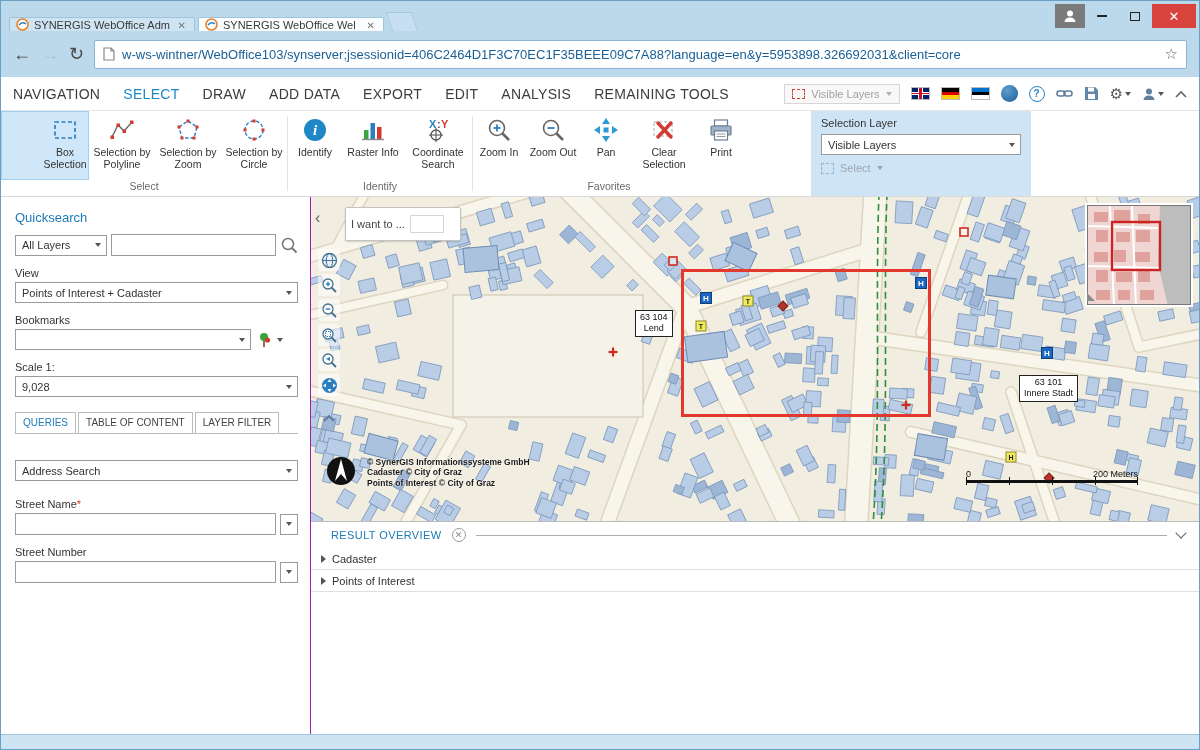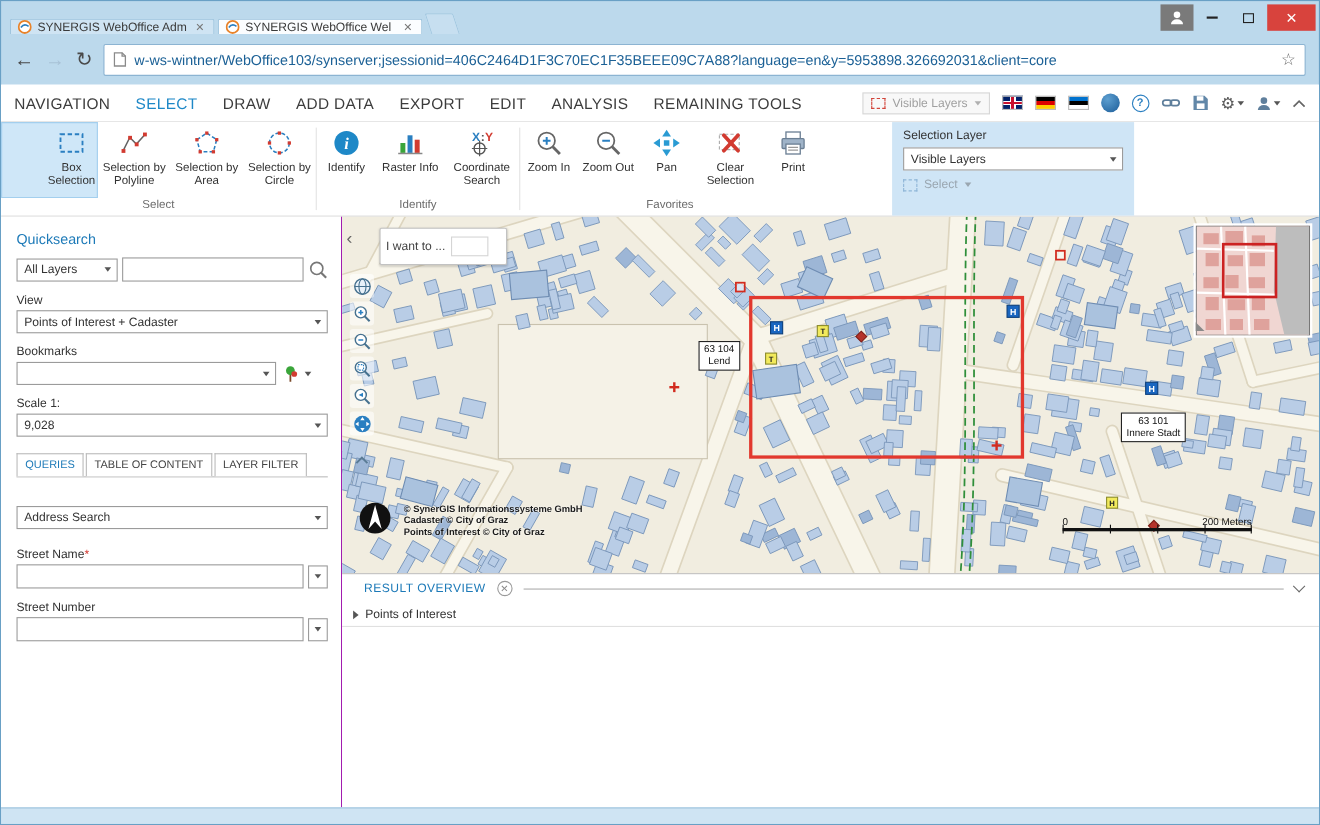--- a/index.html
+++ b/index.html
@@ -253,21 +253,21 @@
             <span class="ticon">
                 <svg width="26" height="26">
                   <polygon points="4,10 13,4 22,10 19,21 7,21" fill="none" stroke="#2a7fc1" stroke-width="1.4" stroke-dasharray="3.5 2"></polygon>
                   <rect x="2.5" y="8.5" width="3" height="3" fill="#d23b31"></rect>
                   <rect x="11.5" y="2.5" width="3" height="3" fill="#d23b31"></rect>
                   <rect x="20.5" y="8.5" width="3" height="3" fill="#d23b31"></rect>
                   <rect x="17.5" y="19.5" width="3" height="3" fill="#d23b31"></rect>
                   <rect x="5.5" y="19.5" width="3" height="3" fill="#d23b31"></rect>
                 </svg>
               </span>
-            <span>Selection by Area</span>
+            <span>Selection by Zoom</span>
           </div>
           <div class="tool">
             <span class="ticon">
                 <svg width="26" height="26">
                   <circle cx="13" cy="13" r="9" fill="none" stroke="#2a7fc1" stroke-width="1.4" stroke-dasharray="3.5 2"></circle>
                   <rect x="11.5" y="2.5" width="3" height="3" fill="#d23b31"></rect>
                   <rect x="11.5" y="20.5" width="3" height="3" fill="#d23b31"></rect>
                   <rect x="2.5" y="11.5" width="3" height="3" fill="#d23b31"></rect>
                   <rect x="20.5" y="11.5" width="3" height="3" fill="#d23b31"></rect>
                 </svg>
@@ -1023,20 +1023,24 @@
 
         <div class="results">
           <div class="res-header">
             <span class="res-title">RESULT OVERVIEW</span>
             <span class="res-close">✕</span>
             <span class="res-line"></span>
             <span class="chev-down"></span>
           </div>
           <div class="res-row">
             <span class="tri-right"></span>
+            <span>Cadaster</span>
+          </div>
+          <div class="res-row">
+            <span class="tri-right"></span>
             <span>Points of Interest</span>
           </div>
         </div>
       </div>
     </div>
   </div>
 
   <div class="statusbar"></div>
 </div>
 

